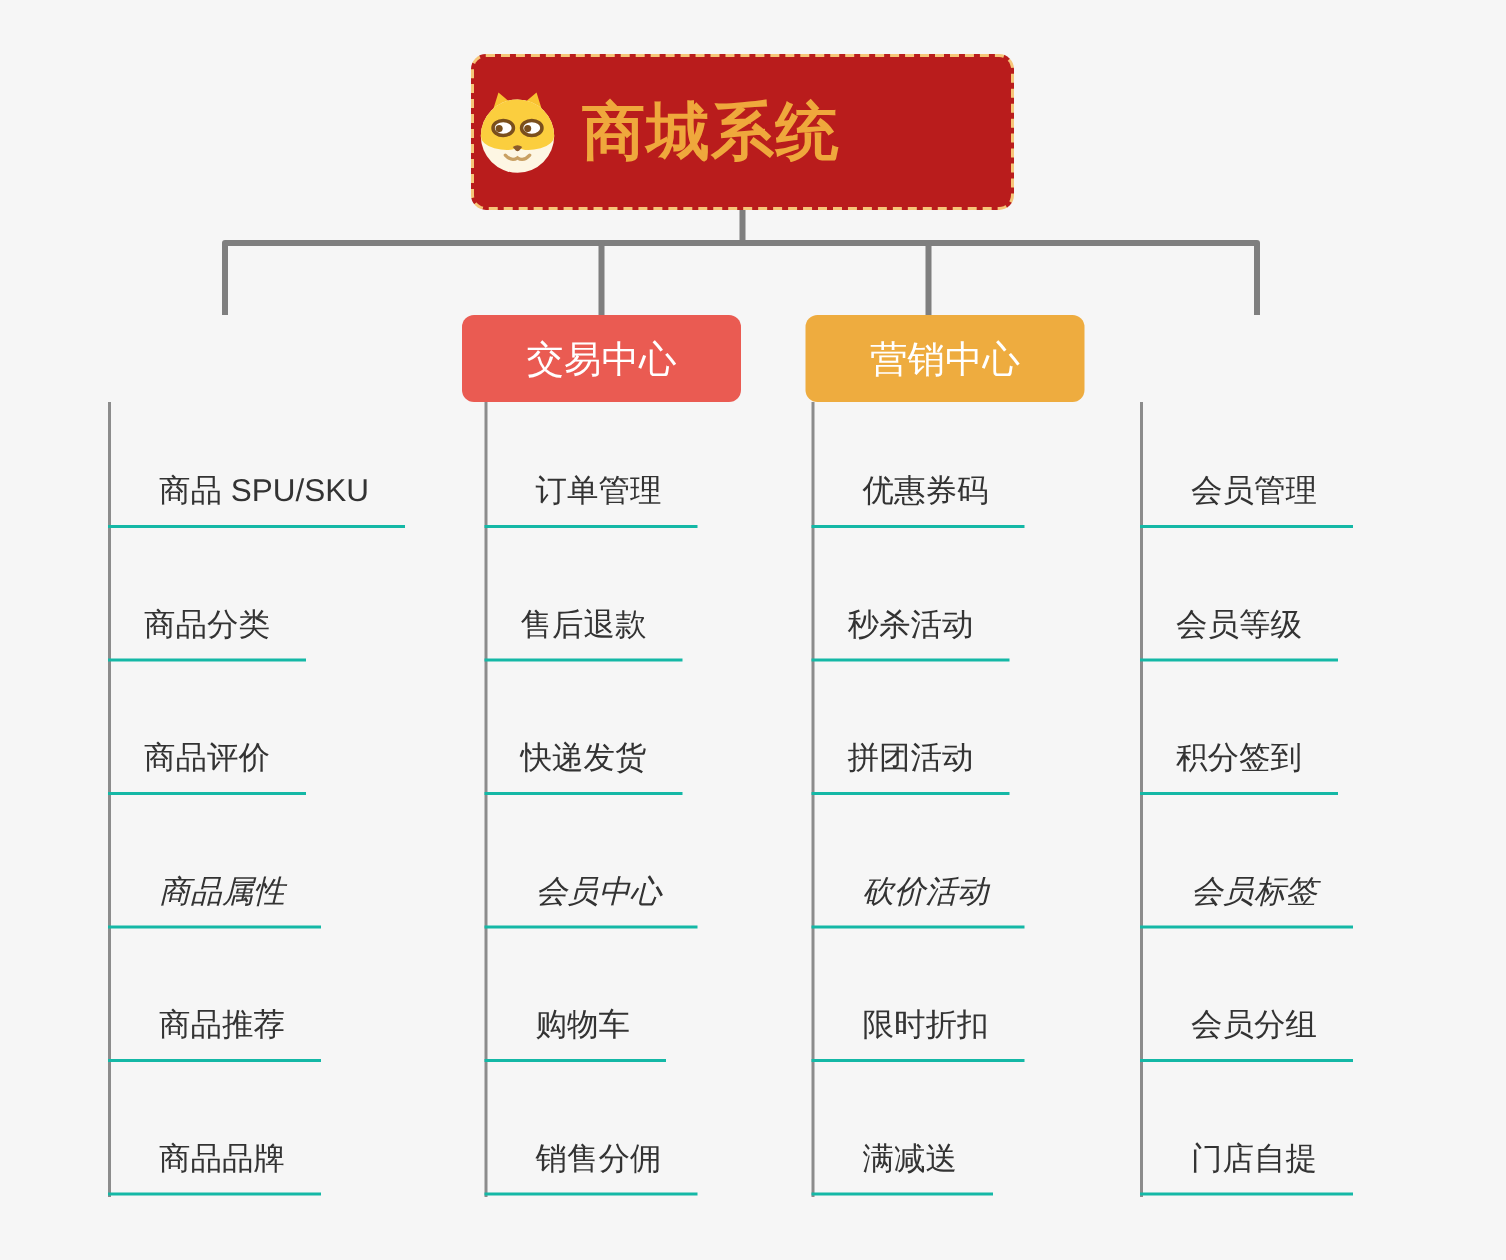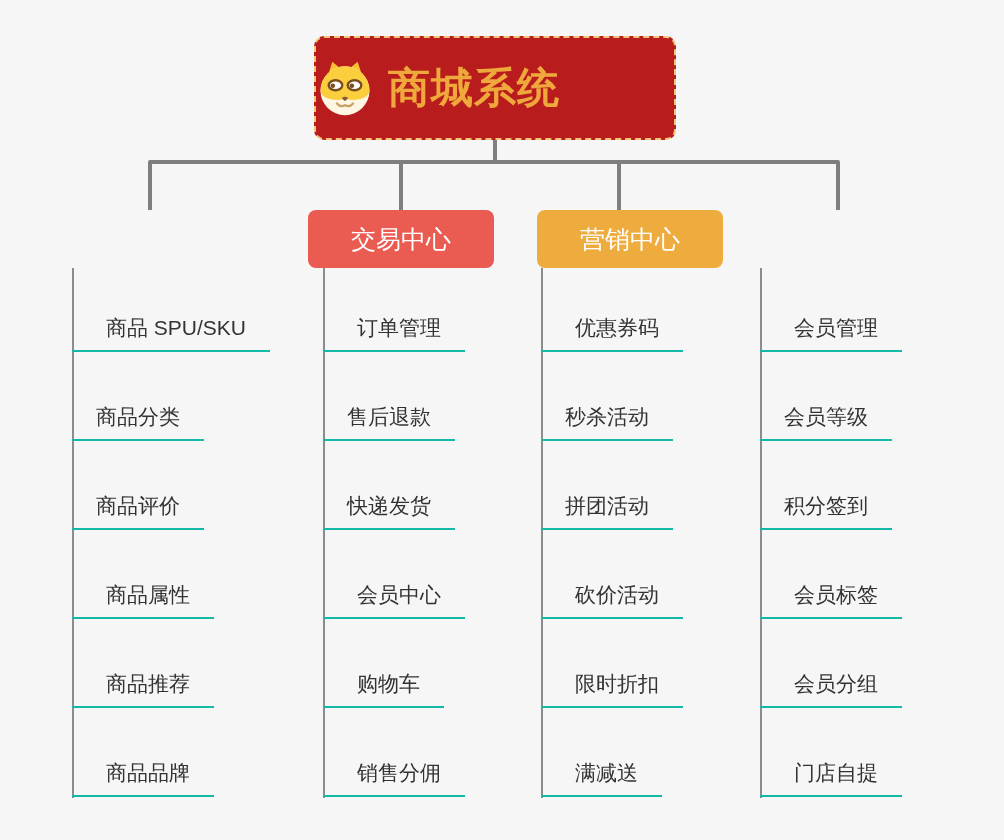--- a/index.html
+++ b/index.html
@@ -83,21 +83,21 @@
     padding: 0 24px 6px 34px;
     line-height: 32px;
     font-size: 21px;
     color: #333333;
     border-bottom: 2px solid #14b8a6;
     white-space: nowrap;
   }
   .r1 { top: 44px; }
   .r2 { top: 133px; padding-left: 24px; }
   .r3 { top: 222px; padding-left: 24px; }
-  .r4 { top: 311px; }
+  .r4 { top: 311px; font-style: italic; }
   .r5 { top: 400px; }
   .r6 { top: 489px; }
 </style>
 </head>
 <body>
 
 <div class="canvas">
 
   <div class="root-node">
     <span>

